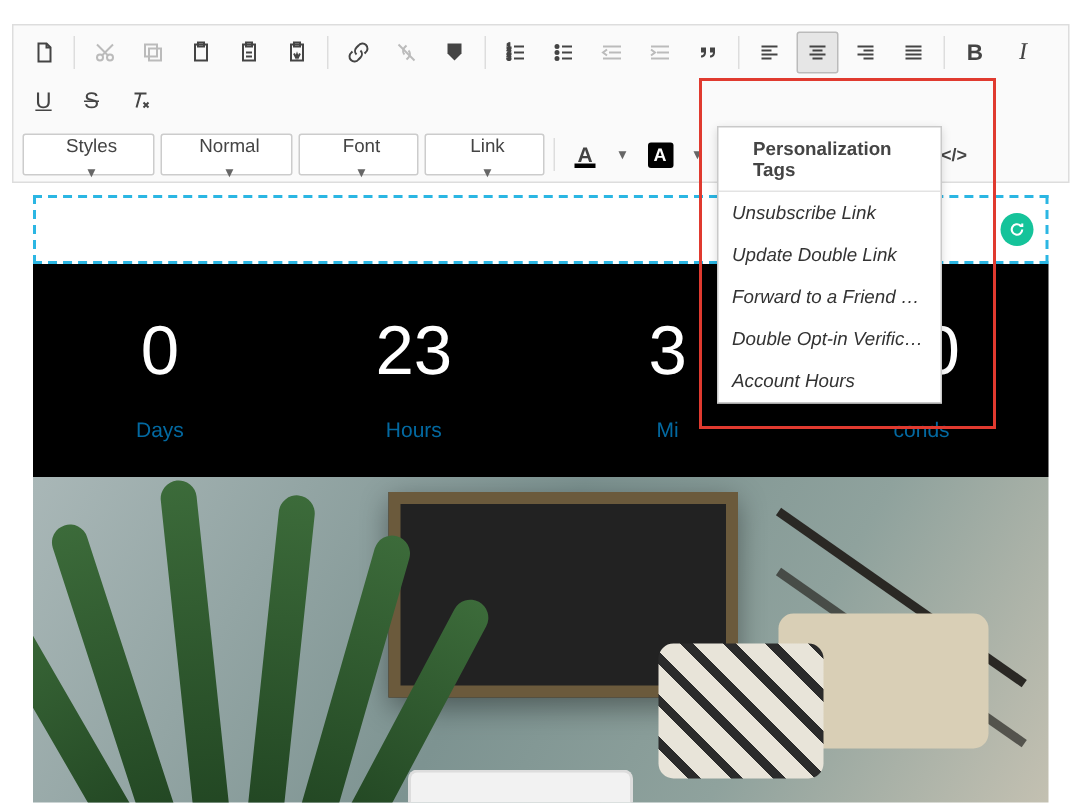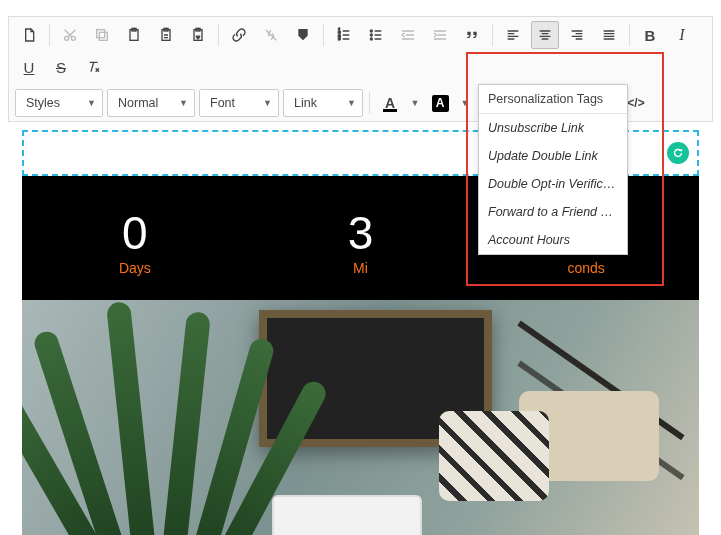--- a/index.html
+++ b/index.html
@@ -46,20 +46,21 @@
     margin: 0 2px;
   }
   .tb-sel {
     border: 1px solid #ccc;
     background: #fff;
     padding: 0 6px 0 10px;
     gap: 6px;
     font-size: 12.5px;
     min-width: 70px;
     justify-content: space-between;
+    flex-direction: column;
   }
   .tb-sel .caret { font-size: 9px; color:#666; }
   .row2 {
     width: 100%;
     display:flex;
     align-items:center;
     gap:4px;
     margin-top:4px;
   }
   .w-styles { width: 88px; }
@@ -104,21 +105,21 @@
 
   .countdown {
     background:#000; color:#fff;
     display:flex;
     justify-content:space-around;
     align-items:center;
     padding:30px 0 24px 0;
   }
   .cd-cell { text-align:center; min-width:90px;}
   .cd-num { font-size:46px; font-weight:300; }
-  .cd-lbl { font-size:14px; margin-top:0; color:#f97316; }
+  .cd-lbl { font-size:14px; margin-top:18px; color:#0369a1; }
 
   .photo {
     height: 251px;
     position:relative;
     overflow:hidden;
     background: linear-gradient(120deg,#a9b7b7 0%, #7d9391 45%, #8fa29d 70%, #c8c3b3 100%);
   }
   
   .photo::before{
     content:"";
@@ -166,21 +167,21 @@
     position:absolute;
     left: 478px; top: 84px;
     width: 150px;
     background:#fff;
     border:1px solid #c9c9c9;
     box-shadow:0 2px 6px rgba(0,0,0,.15);
     z-index:50;
     font-size:12.5px;
   }
   .dropdown .dd-head{
-    font-weight:normal; padding:7px 9px;
+    font-weight:bold; padding:7px 23px;
     border-bottom:1px solid #e3e3e3;
     color:#444;
   }
   .dropdown .dd-item{
     padding:7px 9px;
     white-space:nowrap; overflow:hidden; text-overflow:ellipsis;
     color:#333;
     cursor:pointer;
     font-style:italic;
   }
@@ -373,20 +374,24 @@
           <path d="M18 12a6 6 0 1 1-2-4.5"></path>
           <path d="M18 5v3h-3"></path>
         </svg>
     </span>
   </div>
 
   <div class="countdown">
     <div class="cd-cell">
       <div class="cd-num">0</div>
       <div class="cd-lbl">Days</div>
+    </div>
+    <div class="cd-cell">
+      <div class="cd-num">23</div>
+      <div class="cd-lbl">Hours</div>
     </div>
     <div class="cd-cell">
       <div class="cd-num">3</div>
       <div class="cd-lbl">Mi</div>
     </div>
     <div class="cd-cell">
       <div class="cd-num">80</div>
       <div class="cd-lbl">conds</div>
     </div>
   </div>
@@ -403,18 +408,18 @@
     <span class="leaf l4"></span>
     <span class="leaf l5"></span>
     <span class="leaf l6"></span>
   </div>
 </div>
 
 <div class="dropdown">
   <div class="dd-head">Personalization Tags</div>
   <div class="dd-item">Unsubscribe Link</div>
   <div class="dd-item">Update Double Link</div>
+  <div class="dd-item">Forward to a Friend Link</div>
   <div class="dd-item">Double Opt-in Verificati…</div>
-  <div class="dd-item">Forward to a Friend Link</div>
   <div class="dd-item">Account Hours</div>
 </div>
 
 <div class="highlight"></div>
 
 </body></html>

